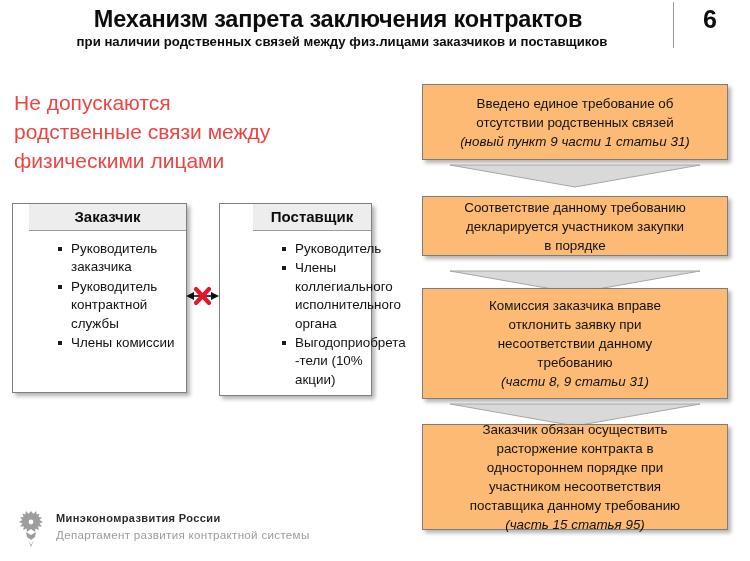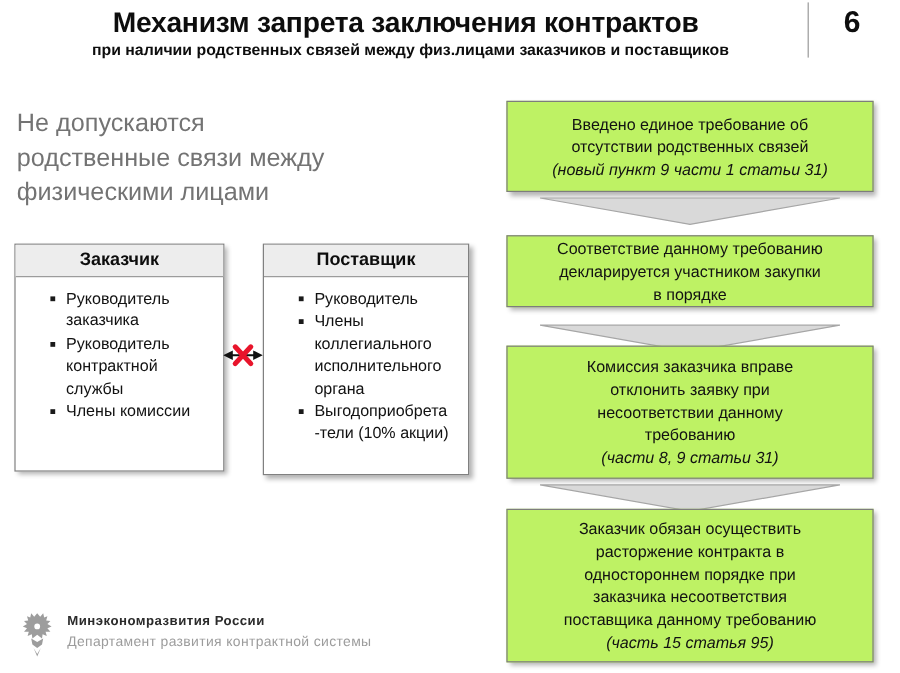--- a/index.html
+++ b/index.html
@@ -65,21 +65,21 @@
     color: #0d0d0d;
   }
 
   
   .lead {
     position: absolute;
     left: 14px; top: 88px;
     width: 390px;
     font-size: 21px;
     line-height: 29px;
-    color: #737373;
+    color: #ef4444;
   }
   .lead div { white-space: nowrap; }
 
   
   .entity-box {
     position: absolute;
     background: #ffffff;
     border: 1px solid #808080;
     box-shadow: 3px 3px 4px rgba(0,0,0,0.30);
     box-sizing: border-box;
@@ -112,57 +112,57 @@
   ul.bullets li::before {
     content: "";
     position: absolute;
     left: -13px;
     top: 7px;
     width: 4px;
     height: 4px;
     background: #1a1a1a;
   }
 
-  #box-zakazchik { left: 12px;  top: 203px; width: 175px; height: 190px; }
-  #box-postavshik { left: 219px; top: 203px; width: 172px; height: 193px; }
+  #box-zakazchik { left: 12px;  top: 203px; width: 175px; height: 190px; padding-left: 16px; }
+  #box-postavshik { left: 219px; top: 203px; width: 153px; height: 193px; padding-left: 33px; }
 
   
   .noconnect {
     position: absolute;
     left: 186px; top: 282px;
     width: 33px; height: 28px;
   }
 
   
   .flow-box {
     position: absolute;
     left: 422px;
     width: 306px;
-    background: #bef264;
+    background: #fdba74;
     border: 1px solid #7d7d7d;
     box-shadow: 3px 3px 4px rgba(0,0,0,0.30);
     box-sizing: border-box;
     display: flex;
     align-items: center;
     justify-content: center;
     text-align: center;
     padding: 4px 22px;
   }
   .flow-text {
     font-size: 13.4px;
     line-height: 19px;
     color: #121212;
     width: 100%;
   }
   .flow-text .it { font-style: italic; }
 
   #flow-1 { top: 84px;  height: 76px; }
   #flow-2 { top: 196px; height: 60px; }
   #flow-3 { top: 288px; height: 111px; }
-  #flow-4 { top: 424px; height: 128px; }
+  #flow-4 { top: 424px; height: 106px; }
 
   
   .chevron {
     position: absolute;
     left: 450px;
     width: 250px;
     height: 26px;
   }
   #chev-1 { top: 163px; }
   #chev-2 { top: 269px; }
@@ -294,21 +294,21 @@
     <svg width="250" height="26" viewBox="0 0 250 26">
       <polygon points="0,2 250,2 125,24" fill="#d9d9d9" stroke="#a6a6a6" stroke-width="1"></polygon>
     </svg>
   </div>
 
   <div class="flow-box" id="flow-4">
     <div class="flow-text">
       <div>Заказчик обязан осуществить</div>
       <div>расторжение контракта в</div>
       <div>одностороннем порядке при</div>
-      <div>заказчика несоответствия</div>
+      <div>участником несоответствия</div>
       <div>поставщика данному требованию</div>
       <div class="it">(часть 15 статья 95)</div>
     </div>
   </div>
 
   <div class="footer">
     <div class="footer-emblem">
       <svg width="34" height="40" viewBox="0 0 34 40">
         <g fill="#8c8c8c" opacity="0.85">
 

